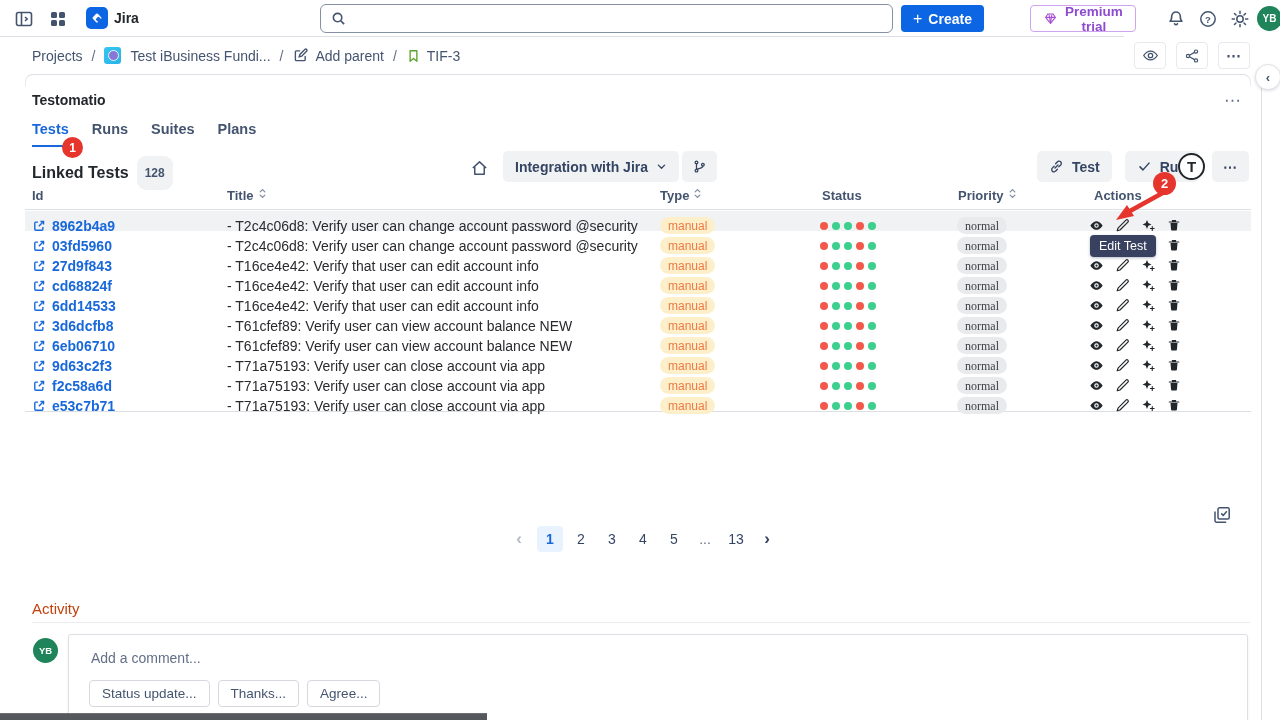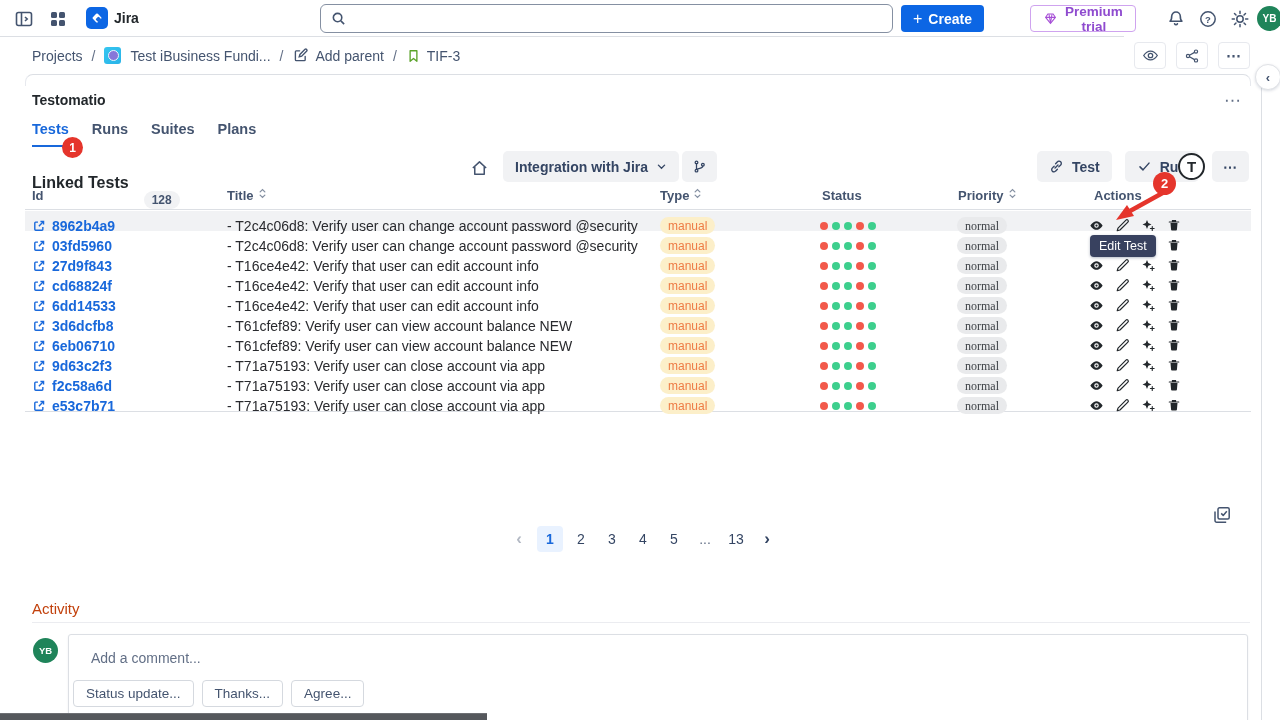--- a/index.html
+++ b/index.html
@@ -41,23 +41,23 @@
   .panel-more { position:absolute; left:1224px; top:90px; font-size:17px; color:#626f86; letter-spacing:1px; cursor:pointer; }
 
   .tabs { position:absolute; left:32px; top:121px; display:flex; gap:23px; font-size:14.5px; font-weight:600; }
   .tab { color:#44546f; padding-bottom:8px; cursor:pointer; }
   .tab.active { color:var(--link-blue,#1868db); border-bottom:2.5px solid var(--link-blue,#1868db); }
 
   .num-badge { position:absolute; border-radius:50%; background:var(--red-annotation,#e5352c); color:#fff; font-weight:700; display:flex; align-items:center; justify-content:center; z-index:8; }
   #badge1 { left:62px; top:137px; width:21px; height:21px; font-size:12px; }
   #badge2 { left:1153px; top:172px; width:23px; height:23px; font-size:13px; }
 
-  .linked { position:absolute; left:32px; top:156px; display:flex; align-items:center; gap:15px; }
+  .linked { position:absolute; left:32px; top:156px; display:flex; align-items:center; gap:8px; }
   .linked-label { font-size:16px; font-weight:600; color:#22272b; }
-  .count-badge { background:#f1f2f4; border-radius:9px; padding:2px 8px; font-size:12px; font-weight:600; color:#44546f;margin-top:35px; }
+  .count-badge { background:#f1f2f4; border-radius:9px; padding:10px 8px; font-size:12px; font-weight:600; color:#44546f; }
 
   .home-ic { position:absolute; left:470px; top:159px; cursor:pointer; }
   .branch-group { position:absolute; left:503px; top:151px; display:flex; gap:3px; }
   .gbtn { background:#f1f2f4; border:none; border-radius:5px; height:31px; display:flex; align-items:center; gap:8px; padding:0 12px; font-size:14px; font-weight:600; color:#344563; font-family:inherit; cursor:pointer; }
   .toolbar-right { position:absolute; left:1037px; top:151px; display:flex; gap:13px; }
   .t-logo { position:absolute; left:1178px; top:153px; width:27px; height:27px; border-radius:50%; border:2px solid #22272b; background:#fff; display:flex; align-items:center; justify-content:center; font-size:15px; font-weight:800; color:#22272b; z-index:5; }
 
   
   .thead { position:absolute; left:25px; top:188px; width:1226px; height:22px; border-bottom:1px solid #dcdfe4; font-size:13px; font-weight:700; color:#44546f; }
   .th { position:absolute; top:0; display:flex; gap:4px; }
@@ -91,21 +91,21 @@
   .pg-arrow { width:26px; height:26px; display:flex; align-items:center; justify-content:center; font-size:17px; font-weight:700; cursor:pointer; }
   .pg-prev { color:#b3b9c4; }
   .pg-next { color:#344563; }
 
   
   .activity-title { position:absolute; left:32px; top:600px; font-size:15px; font-weight:400; color:#c2410c; }
   .activity-hr { position:absolute; left:32px; top:622px; width:1218px; height:1px; background:#ebecf0; }
   .act-avatar { position:absolute; left:33px; top:638px; width:25px; height:25px; font-size:9.5px; }
   .comment-box { position:absolute; left:68px; top:634px; width:1180px; height:90px; background:#fff; border:1px solid #dcdfe4; border-radius:3px; box-shadow:0 1px 2px rgba(9,30,66,.08); }
   .comment-ph { position:absolute; left:22px; top:15px; font-size:14px; color:#626f86; cursor:text; }
-  .quick-replies { position:absolute; left:4px; top:45px; display:flex; gap:8px;align-items:flex-end; }
+  .quick-replies { position:absolute; left:20px; top:45px; display:flex; gap:8px;align-items:flex-end; }
   .qr { background:#fff; border:1px solid #d5d9df; border-radius:4px; padding:5px 12px; font-size:13.5px; color:#44546f; font-family:inherit; cursor:pointer; }
 
   .bottom-strip { position:absolute; left:0; top:713px; width:487px; height:7px; background:#55585c; border-top:1px solid #6e7074; }
 </style>
 </head>
 <body>
 
 <div class="page">
 
   <header class="topbar">

